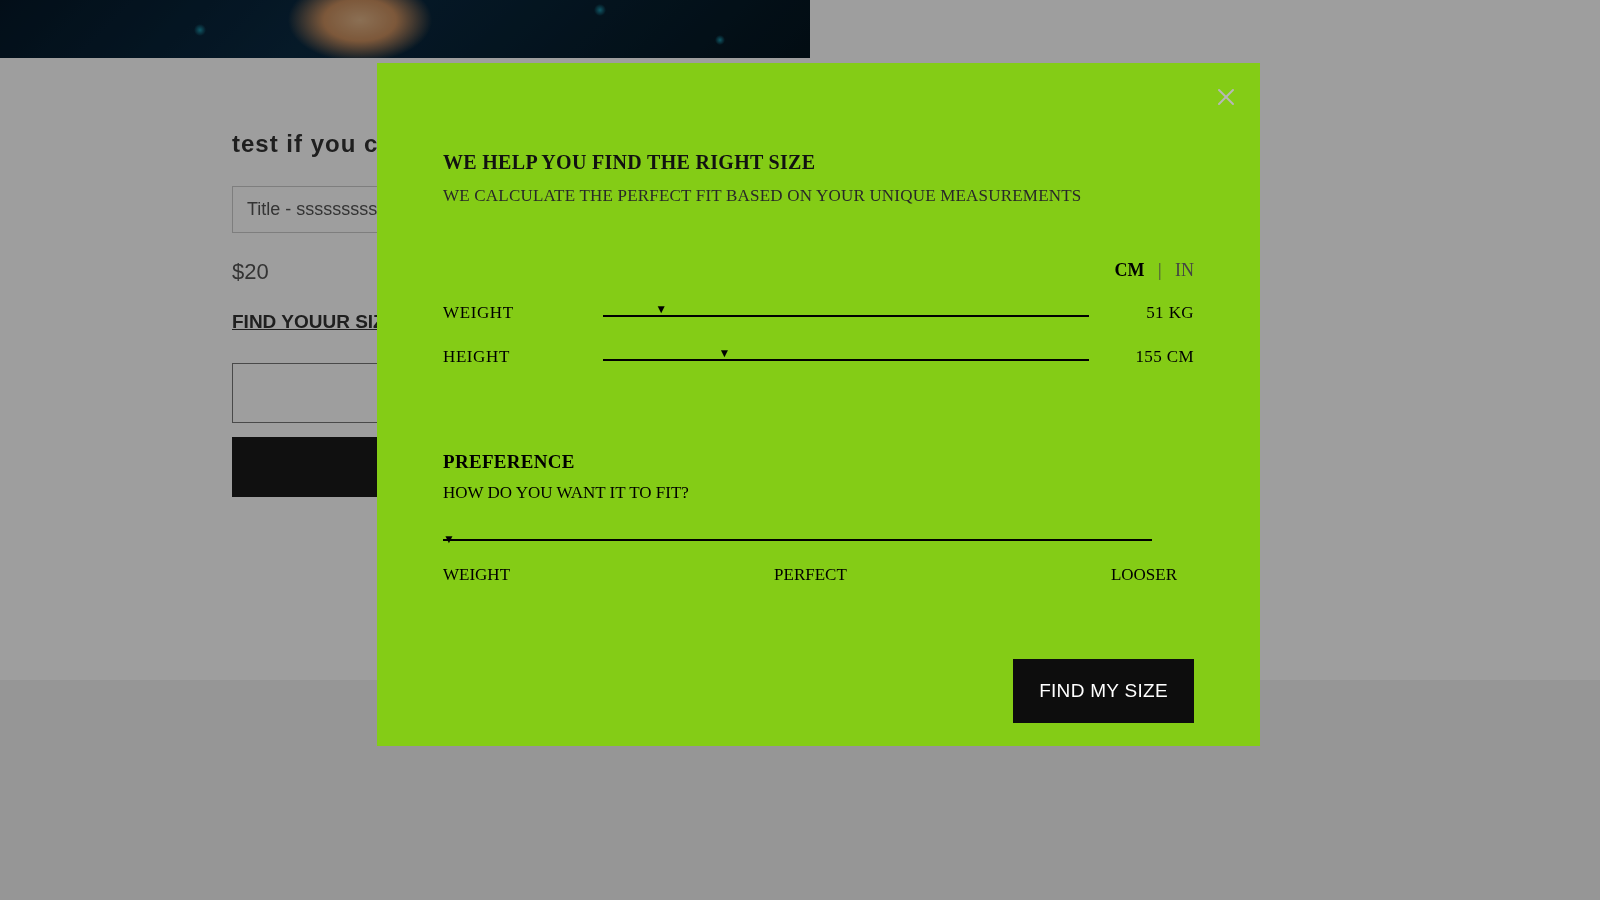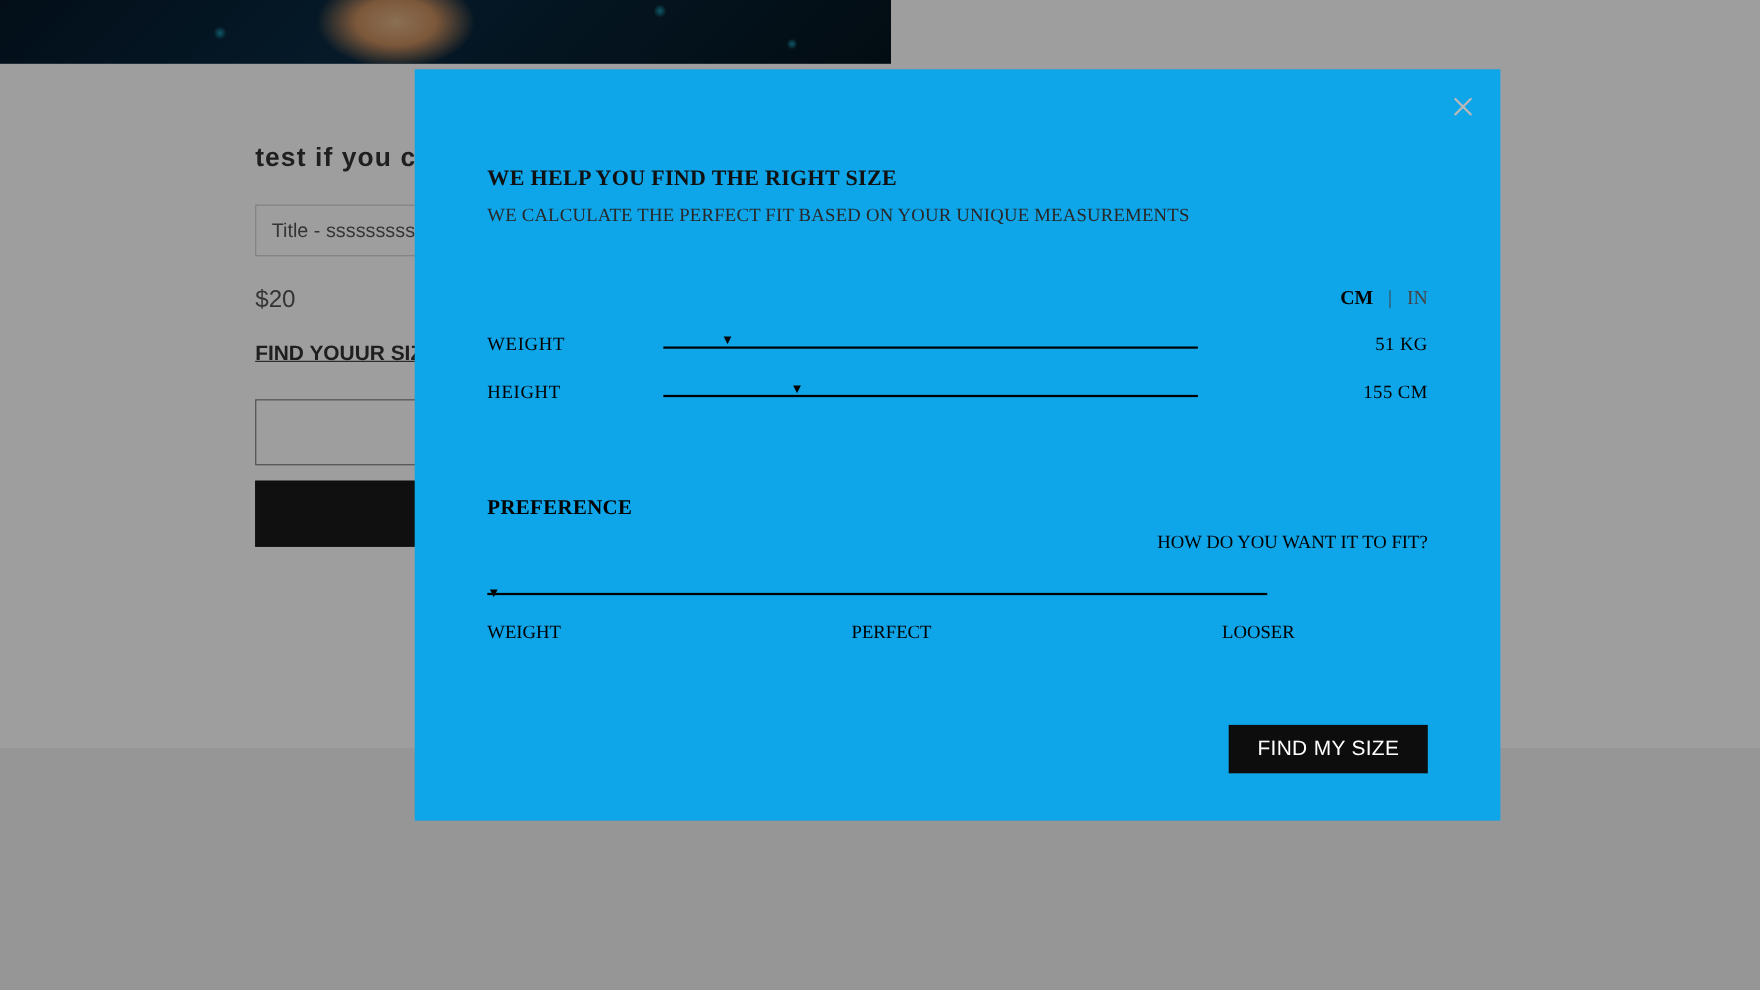--- a/index.html
+++ b/index.html
@@ -22,22 +22,22 @@
   .prod-select { margin-top: 28px; border: 1px solid #ccc; padding: 12px 14px; font-size: 18px; color: #555; }
   .prod-price { margin-top: 26px; font-size: 22px; color: #555; }
   .prod-link { margin-top: 26px; font-size: 19px; font-weight: 600; text-decoration: underline; color: #333; display: inline-block; }
   .prod-btn { margin-top: 30px; border: 1px solid #777; padding: 18px 0; text-align: center; font-size: 19px; letter-spacing: 1px; color: #333; font-weight: 500; }
   .prod-btn.dark { margin-top: 14px; background: #1a1a1a; color: #fff; border-color: #1a1a1a; }
 
   
   .overlay { position: absolute; inset: 0; background: rgba(0,0,0,0.38); }
 
   
-  .modal { position: absolute; left: 377px; top: 63px; width: 987px; height: 683px;
-           background: #0ea5e9; padding: 88px 66px 0 66px; font-family: Georgia, 'Times New Roman', serif; }
+  .modal { position: absolute; left: 377px; top: 63px; width: 883px; height: 683px;
+           background: #84cc16; padding: 88px 66px 0 66px; font-family: Georgia, 'Times New Roman', serif; }
   .modal-close { position: absolute; right: 20px; top: 20px; width: 28px; height: 28px;
                  display: flex; align-items: center; justify-content: center; cursor: pointer; }
   .modal-close svg { width: 20px; height: 20px; stroke: #b8b8b8; stroke-width: 2; stroke-linecap: round; }
 
   .modal h1 { font-size: 20px; font-weight: 700; letter-spacing: 0.3px; color: #111; }
   .modal .sub { margin-top: 12px; font-size: 17px; color: #282828; letter-spacing: 0.2px; }
 
   .unit-row { margin-top: 54px; text-align: right; font-size: 18px; }
   .unit-cm { font-weight: 700; }
   .unit-sep { margin: 0 9px; color: #444; font-weight: 400; }
@@ -46,33 +46,33 @@
   .meas-row { display: flex; align-items: center; margin-top: 24px; }
   .meas-row.first { margin-top: 22px; }
   .meas-label { width: 160px; font-size: 17px; letter-spacing: 0.6px; }
   .slider { position: relative; flex: 0 0 486px; }
   .slider-track { height: 0; border-top: 2px solid #000; margin-top: 5px; }
   .slider-thumb { position: absolute; top: -7px; font-size: 12px; line-height: 1; color: #000; user-select: none; transform: translateX(-50%); cursor: pointer; }
   .meas-val { flex: 1; text-align: right; font-size: 17px; letter-spacing: 0.4px; white-space: nowrap; }
 
   .pref-section { margin-top: 84px; }
   .pref-title { font-size: 19px; font-weight: 700; letter-spacing: 0.3px; }
-  .pref-sub { margin-top: 10px; font-size: 17px; text-align: right; }
+  .pref-sub { margin-top: 10px; font-size: 17px; }
 
   .pref-slider-wrap { margin-top: 36px; position: relative; }
   .pref-track { height: 0; border-top: 2px solid #000; width: 709px; margin-left: 0; margin-top: 5px; }
   .pref-thumb { position: absolute; top: -7px; left: 6px; font-size: 12px; transform: translateX(-50%); cursor: pointer; }
   .pref-labels { display: flex; justify-content: space-between; width: 734px; margin-top: 24px; font-size: 17px; }
   .pref-labels span:first-child { text-align: left; }
   .pref-labels span:nth-child(2) { text-align: center; }
   .pref-labels span:last-child { text-align: center; }
 
   .find-btn { position: absolute; right: 66px; top: 596px; background: #0d0d0d; color: #fff;
               font-family: 'Segoe UI', Arial, sans-serif; font-size: 19px; font-weight: 500;
-              padding: 11px 26px; cursor: pointer; letter-spacing: 0.3px; }
+              padding: 21px 26px; cursor: pointer; letter-spacing: 0.3px; }
 
   .footer-band { position: absolute; left: 0; top: 680px; width: 1600px; height: 220px; background: #f2f2f2; z-index: -1; }
 </style>
 </head>
 <body>
 
 <div class="bg-page">
   <div class="bg-hero"></div>
   <div class="footer-band"></div>
   <div class="prod-area">

